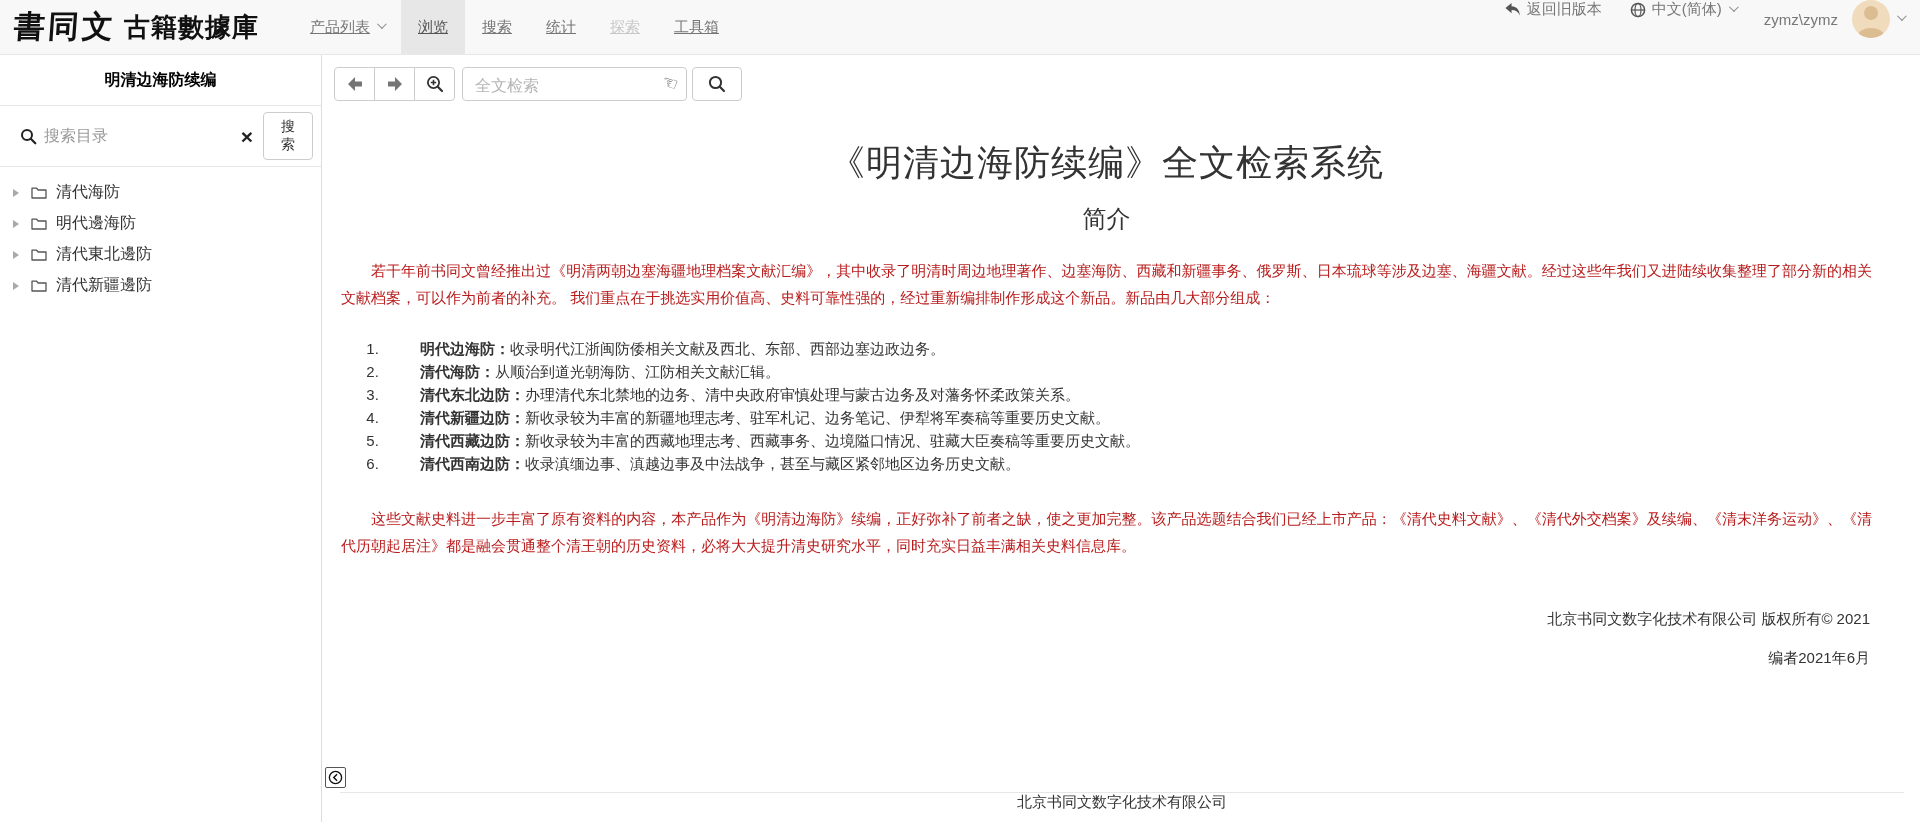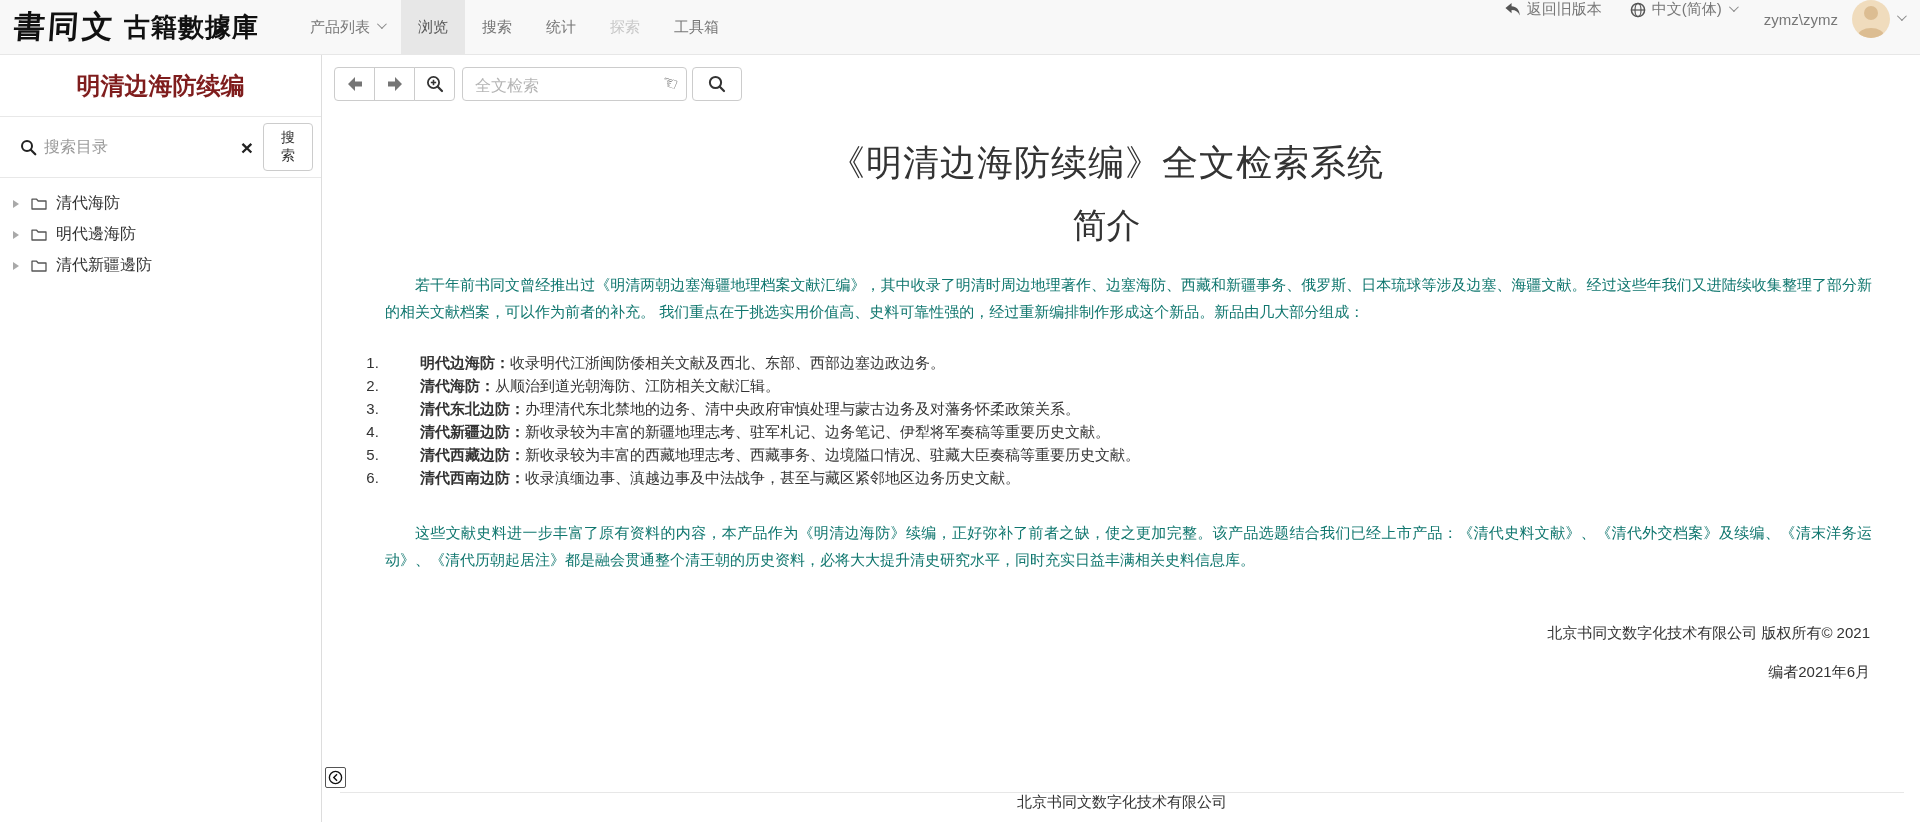--- a/index.html
+++ b/index.html
@@ -11,42 +11,42 @@
     background:#f8f8f8; border-bottom:1px solid #e7e7e7; display:flex;
     align-items:stretch; justify-content:space-between; z-index:10; }
   .nav-left { display:flex; align-items:stretch; }
   .brand { display:flex; align-items:center; padding:0 20px 0 14px; }
   .brand-calligraphy { font-family:"DejaVu Serif","Liberation Serif",serif;
     font-weight:bold; font-size:31px; color:#111; letter-spacing:3px;
     transform:skewX(-4deg); margin-right:8px; }
   .brand-suffix { font-size:26px; font-weight:bold; color:#111; letter-spacing:1px; }
   .nav-menu { display:flex; list-style:none; align-items:stretch; margin-left:14px; }
   .nav-item { display:flex; align-items:center; padding:0 17px; font-size:15px;
-    color:#777; cursor:pointer; }
+    color:#777; cursor:pointer;text-decoration:underline; }
   .nav-item.active { background:#e7e7e7; color:#555; }
   .nav-item.disabled { color:#c8c8c8; cursor:default; }
   .chev { display:inline-block; width:7px; height:7px; border-right:1.6px solid #888;
     border-bottom:1.6px solid #888; transform:rotate(45deg) translateY(-2px);
     margin-left:7px; margin-top:-3px; }
   .nav-right { display:flex; align-items:flex-start; padding-right:16px; }
   .nav-right .nav-link { display:flex; align-items:center; font-size:15px;
     color:#777; margin-left:28px; cursor:pointer; }
   .nav-link .ic { margin-right:6px; display:inline-flex; }
   .avatar { width:38px; height:38px; border-radius:50%; background:#f0dcbd;
     margin-left:14px; position:relative; overflow:hidden; }
   .avatar .head { position:absolute; top:6px; left:12px; width:14px; height:14px;
     border-radius:50%; background:#dcbd92; }
   .avatar .body { position:absolute; bottom:-6px; left:6px; width:26px; height:16px;
     border-radius:50% 50% 0 0; background:#dcbd92; }
 
   
   .sidebar { position:absolute; top:55px; left:0; bottom:0; width:322px;
     background:#fff; border-right:1px solid #ddd; }
-  .sidebar-title { text-align:center; font-size:24px; font-weight:bold;
-    color:#7f1d1d; padding:15px 0 14px; border-bottom:1px solid #e8e8e8; }
+  .sidebar-title { text-align:center; font-size:16px; font-weight:bold;
+    color:#000000; padding:15px 0 14px; border-bottom:1px solid #e8e8e8; }
   .sidebar-search { display:flex; align-items:center; padding:6px 8px 6px 20px;
     border-bottom:1px solid #e8e8e8; }
   .sidebar-search .mag { flex:0 0 auto; display:inline-flex; margin-right:7px; }
   .sidebar-search input { flex:1 1 auto; border:none; outline:none; font-size:16px;
     color:#333; min-width:0; background:transparent; }
   .sidebar-search input::placeholder { color:#9a9a9a; }
   .clear-x { font-size:21px; font-weight:bold; color:#222; line-height:1;
     margin:0 10px 0 4px; cursor:pointer; }
   .btn-small { background:#fff; border:1px solid #ccc; border-radius:4px;
     font-size:14px; color:#333; padding:5px 11px; cursor:pointer; }
@@ -73,24 +73,24 @@
   .ft-input::placeholder { color:#b5b5b5; }
   .hand-ic { position:absolute; right:9px; top:5px; font-family:"DejaVu Sans",sans-serif;
     font-size:18px; color:#444; transform:rotate(18deg); cursor:pointer; }
   .ft-search-btn { width:50px; height:34px; margin-left:5px; background:#fff;
     border:1px solid #ccc; border-radius:4px; display:flex; align-items:center;
     justify-content:center; cursor:pointer; }
 
   .content { padding:0 48px 0 18px; }
   .doc-title { text-align:center; font-size:36px; font-weight:400; color:#333;
     margin-top:38px; letter-spacing:1px; }
-  .doc-subtitle { text-align:center; font-size:34px; font-weight:400; color:#333;
+  .doc-subtitle { text-align:center; font-size:24px; font-weight:400; color:#333;
     margin-top:15px; }
   .para { font-size:15px; line-height:27px; text-indent:2em; text-align:justify;
-    color:#0f766e;margin-left:44px; }
+    color:#b91c1c; }
   .intro { margin-top:22px; }
   .sections { margin:26px 0 0 42px; font-size:15px; line-height:23px; color:#333; }
   .sections li { margin:0;padding-left:37px; }
   .sections b { font-weight:bold; }
   .closing { margin-top:30px; }
   .copyright-block { margin-top:46px; text-align:right; font-size:15px;
     color:#333; line-height:27px; padding-right:2px; }
   .editor-line { margin-top:12px; }
 
   .collapse-toggle { position:absolute; left:2px; bottom:34px; width:21px; height:21px;
@@ -189,20 +189,29 @@
       <span>清代海防</span>
     </li>
     <li class="tree-row">
       <span class="tri"></span>
       <span class="folder">
         <svg width="16" height="13" viewBox="0 0 16 13">
             <path d="M1 2.2 h4.6 l1.6 1.8 H15 v8 H1 Z" fill="#fff" stroke="#555" stroke-width="1.3" stroke-linejoin="round"></path>
           </svg>
       </span>
       <span>明代邊海防</span>
+    </li>
+    <li class="tree-row">
+      <span class="tri"></span>
+      <span class="folder">
+        <svg width="16" height="13" viewBox="0 0 16 13">
+            <path d="M1 2.2 h4.6 l1.6 1.8 H15 v8 H1 Z" fill="#fff" stroke="#555" stroke-width="1.3" stroke-linejoin="round"></path>
+          </svg>
+      </span>
+      <span>清代東北邊防</span>
     </li>
     <li class="tree-row">
       <span class="tri"></span>
       <span class="folder">
         <svg width="16" height="13" viewBox="0 0 16 13">
             <path d="M1 2.2 h4.6 l1.6 1.8 H15 v8 H1 Z" fill="#fff" stroke="#555" stroke-width="1.3" stroke-linejoin="round"></path>
           </svg>
       </span>
       <span>清代新疆邊防</span>
     </li>

